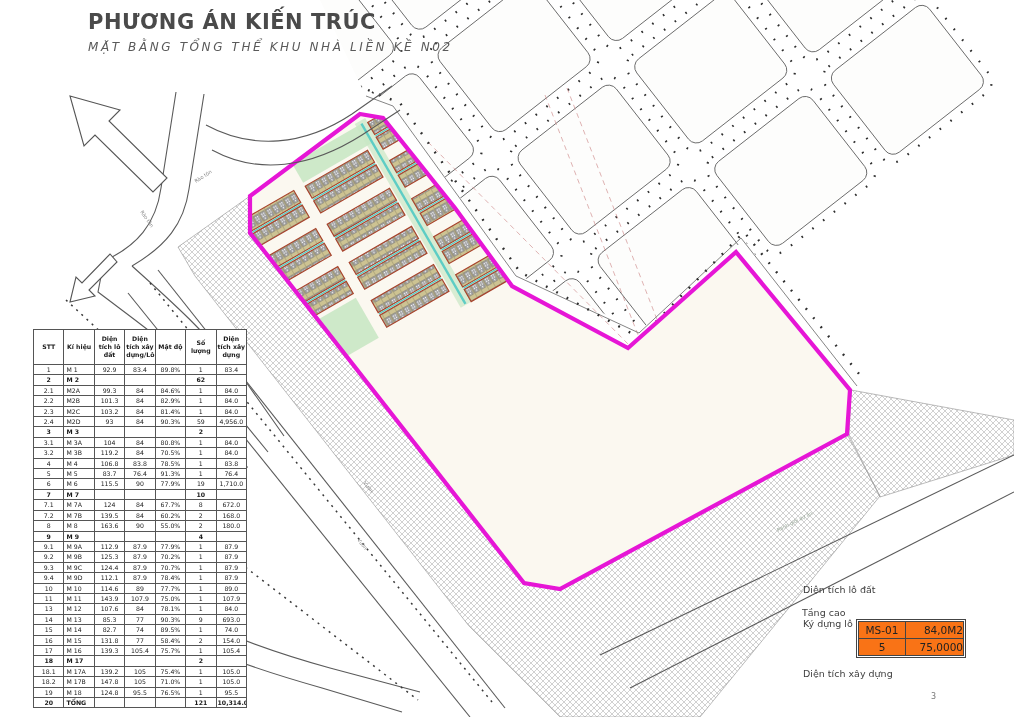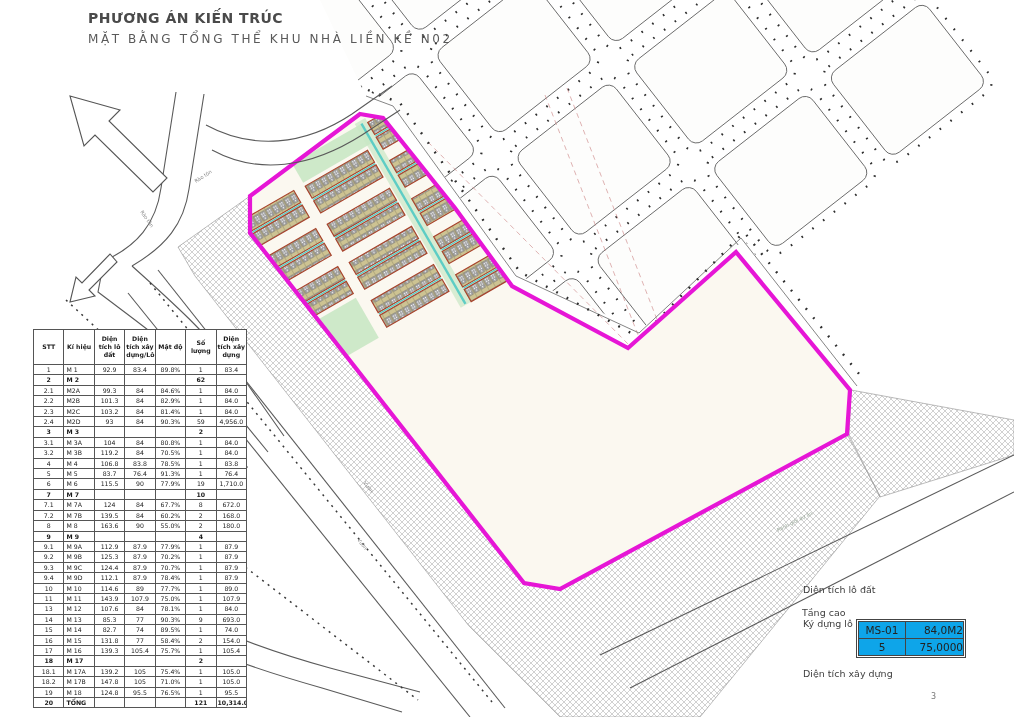--- a/index.html
+++ b/index.html
@@ -3,34 +3,34 @@
 <meta charset="utf-8">
 <style>
   html,body{margin:0;padding:0;}
   body{
     width:1014px;height:717px;position:relative;overflow:hidden;background:#fff;
     font-family:"DejaVu Sans","Liberation Sans",sans-serif;color:#333;
   }
   .sheet{position:absolute;inset:0;}
   #plan-svg{position:absolute;left:0;top:0;z-index:0;}
   .hdr{position:absolute;left:88px;top:10px;z-index:3;}
-  .hdr h1{margin:0;font-size:14px;font-weight:bold;color:#4a4a4a;letter-spacing:.5px;}
-  .hdr h2{margin:6px 0 0 0;font-size:12px;font-weight:normal;color:#5a5a5a;letter-spacing:2.6px;}
+  .hdr h1{margin:0;font-size:21px;font-weight:bold;color:#4a4a4a;letter-spacing:.5px;}
+  .hdr h2{margin:6px 0 0 0;font-size:12px;font-weight:normal;color:#5a5a5a;letter-spacing:2.6px;font-style:italic;}
   
   .tbl-wrap{position:absolute;left:33px;top:329px;width:214px;z-index:3;background:#fff;}
   table.lot{border-collapse:collapse;width:214px;table-layout:fixed;font-size:6.2px;color:#1a1a1a;}
   table.lot th,table.lot td{border:0.5px solid #555;padding:0 1px;text-align:center;vertical-align:middle;overflow:hidden;}
   table.lot th{font-weight:bold;height:34px;line-height:1.25;background:#fff;}
   table.lot td{height:9.4px;line-height:9.4px;white-space:nowrap;}
   table.lot tr.grp td{font-weight:bold;}
   table.lot td:nth-child(2){text-align:left;padding-left:2px;}
   
   .legend{position:absolute;z-index:3;font-size:9.5px;color:#3f3f3f;}
   .lg-label{position:absolute;white-space:nowrap;}
-  .lg-box{position:absolute;left:858px;top:621px;width:104px;border:1.2px solid #444;outline:1px solid #444;outline-offset:1.5px;background:#0ea5e9;}
+  .lg-box{position:absolute;left:858px;top:621px;width:104px;border:1.2px solid #444;outline:1px solid #444;outline-offset:1.5px;background:#f97316;}
   .lg-row{display:flex;height:16px;line-height:16px;font-size:10.5px;color:#222;}
   .lg-row + .lg-row{border-top:1px solid #444;}
   .lg-c1{width:46px;text-align:center;border-right:1px solid #444;}
   .lg-c2{flex:1;text-align:right;}
   .pageno{position:absolute;left:931px;top:692px;font-size:8px;color:#777;z-index:3;}
 </style>
 </head>
 <body>
 
 <div class="sheet">

